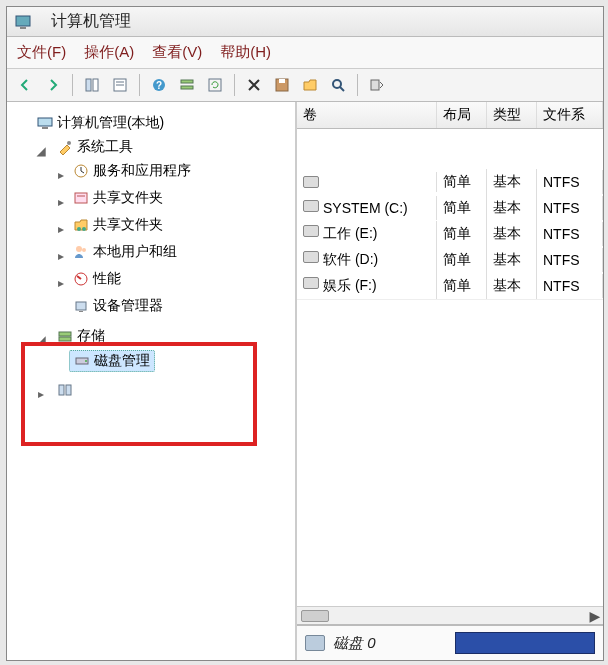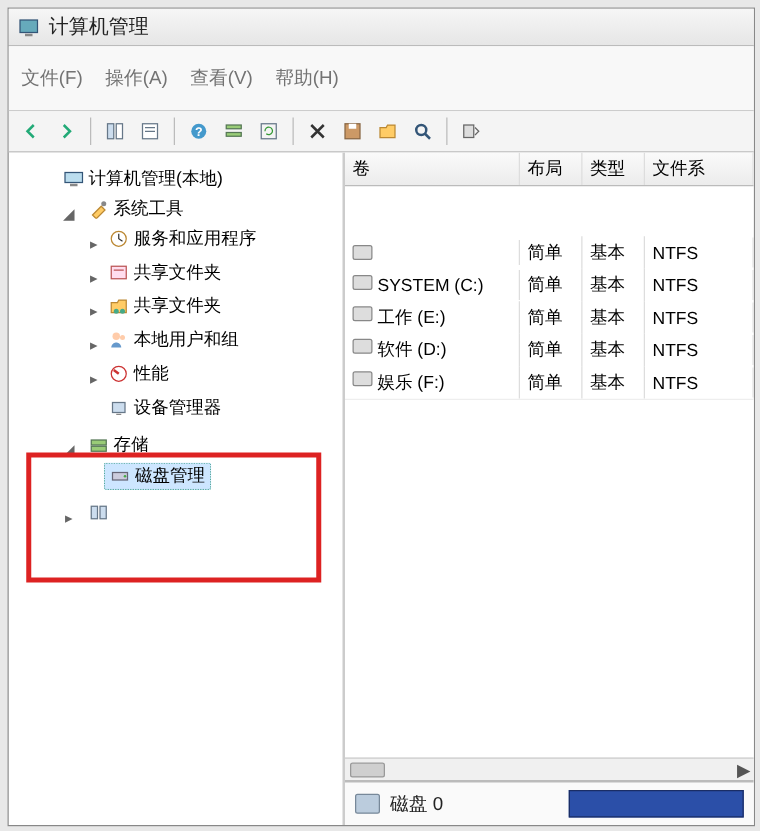--- a/index.html
+++ b/index.html
@@ -20,31 +20,31 @@
     height: 655px;
     display: flex;
     flex-direction: column;
   }
   .titlebar {
     background: linear-gradient(#f6f6f6,#e6e6e6);
     border-bottom: 1px solid #bbb;
     display: flex;
     align-items: center;
     padding: 4px 8px;
-    gap: 8px;
+    gap: 20px;
   }
   .titlebar .ticon { width:16px; height:16px; }
   .titlebar .title { font-size: 16px; color:#222; }
   .menubar {
     display: flex;
     gap: 18px;
-    padding: 16px 10px;
+    padding: 6px 10px;
     border-bottom: 1px solid #ccc;
     font-size: 15px;
-    color:#737373;
+    color:#7f1d1d;
     background:#f8f8f8;
     align-items:flex-end;
   }
   .menubar span { cursor: default; }
   .toolbar {
     display: flex;
     align-items: center;
     gap: 4px;
     padding: 4px 6px;
     border-bottom: 1px solid #bbb;
@@ -57,24 +57,24 @@
     display:flex; align-items:center; justify-content:center;
     background: transparent;
   }
   .tsep { width:1px; height:22px; background:#bbb; margin:0 3px; }
   .main {
     flex:1;
     display:flex;
     overflow:hidden;
   }
   .tree-pane {
-    width: 269px;
+    width: 290px;
     border-right: 2px solid #ccc;
     background:#fff;
-    padding: 8px 20px;
+    padding: 8px 6px;
     overflow: auto;
     position:relative;
   }
   .tree ul { list-style:none; margin:0; padding:0 0 0 20px; }
   .tree > ul { padding-left: 2px; }
   .tree li { padding: 3px 0; white-space: nowrap; }
   .node { display:inline-flex; align-items:center; gap:4px; padding:1px 4px; border-radius:2px; }
   .node .nicon { width:16px; height:16px; flex:0 0 16px; display:inline-flex; align-items:center; justify-content:center; }
   .arrow { display:inline-block; width:12px; text-align:center; color:#666; font-size:12px; margin-right:2px;}
   .arrow.empty { visibility:hidden; }
@@ -115,21 +115,21 @@
   .hscroll {
     height:18px; background:#f0f0f0; border-top:1px solid #ccc;
     display:flex; align-items:center;
   }
   .hscroll .thumb { width:28px; height:12px; background:#cfcfcf; border:1px solid #999; border-radius:2px; margin-left:4px;}
   .hscroll .rarrow { margin-left:auto; width:16px; height:16px; display:flex;align-items:center;justify-content:center;color:#555;}
   .bottom-pane {
     border-top:2px solid #bbb;
     background:#fafafa;
     padding:6px 8px;
-    display:flex; align-items:center; gap:8px;
+    display:flex; align-items:center; gap:8px;font-style:italic;
   }
   .bottom-pane .dicon { width:20px; height:16px; background:#bcd; border:1px solid #789; border-radius:2px;}
   .bottom-pane .dlabel { font-size:15px; color:#222;}
   .bottom-pane .bar { margin-left:auto; width:140px; height:22px; background:#2b4fa8; border:1px solid #1a2d66;}
   
   svg { display:block; }
 </style>
 </head>
 <body>
 

